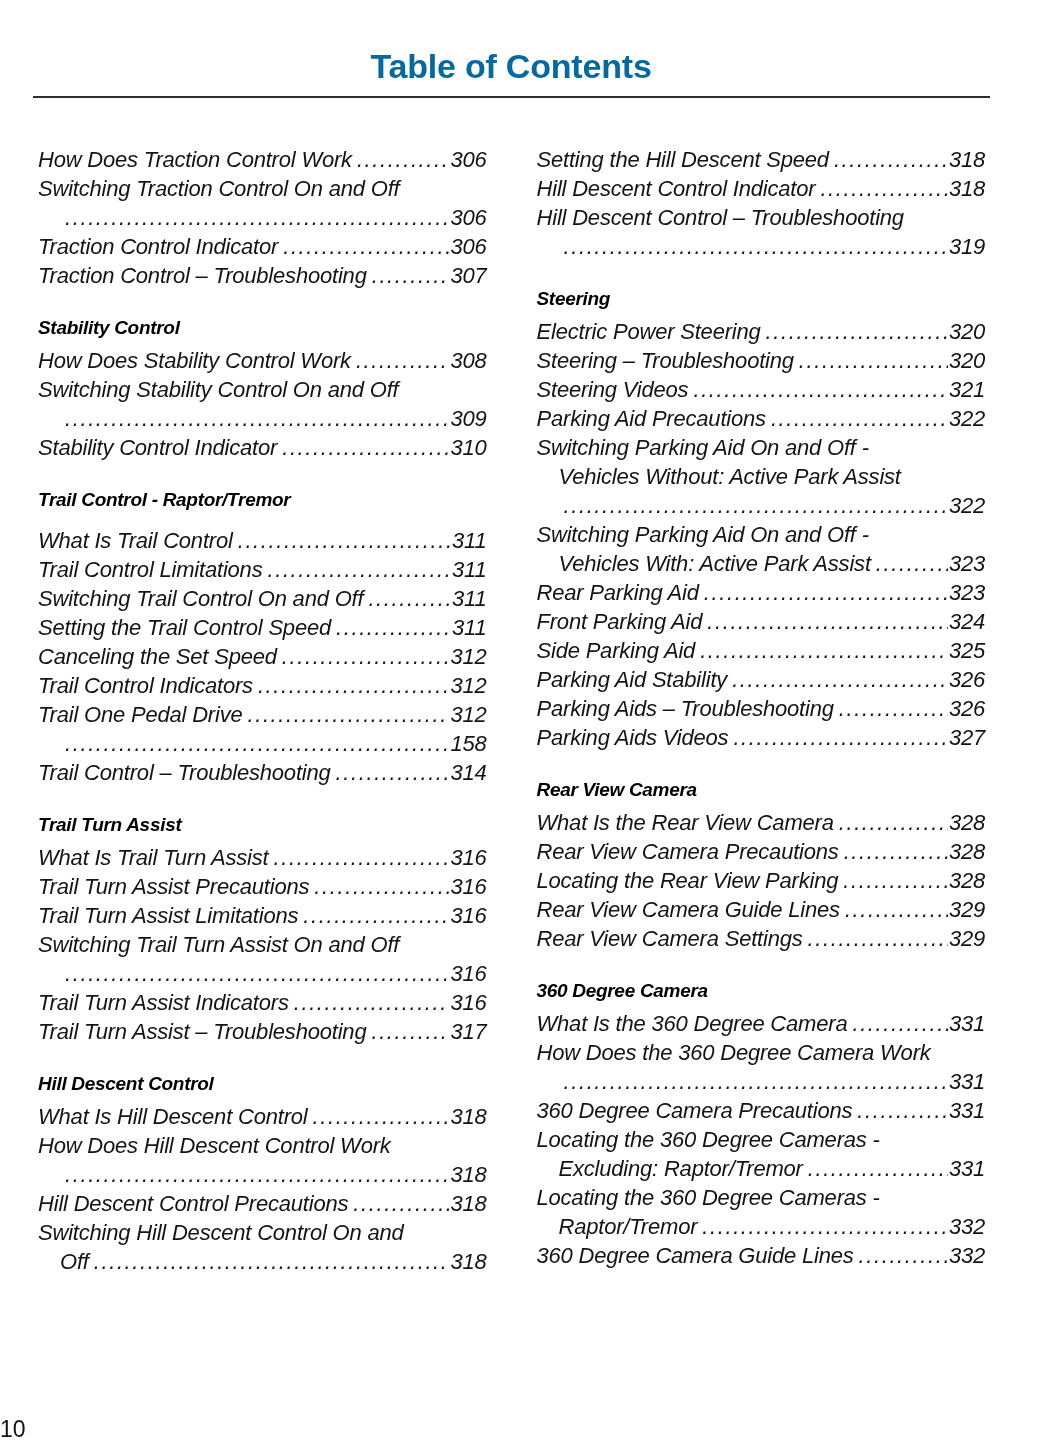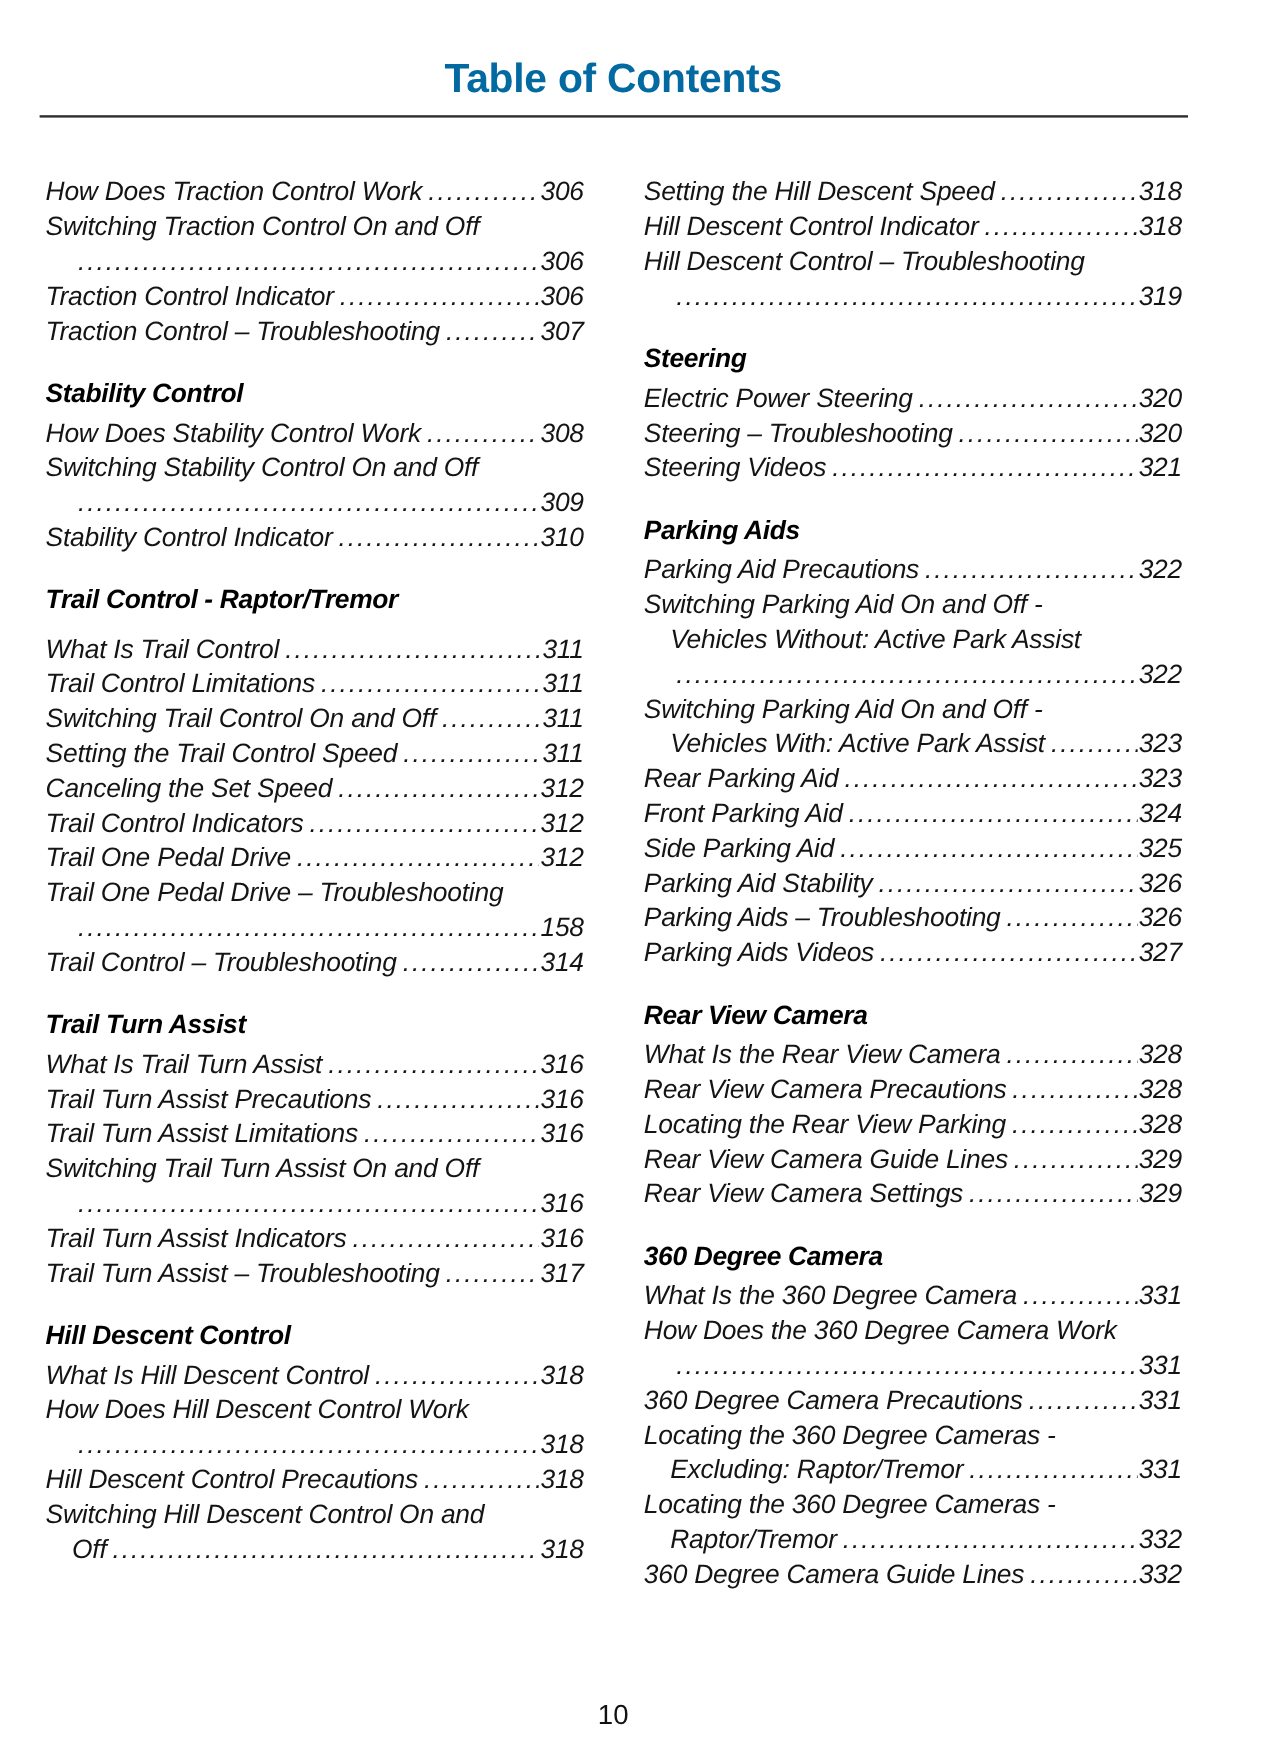--- a/index.html
+++ b/index.html
@@ -29,21 +29,21 @@
   }
 
   .columns {
     display: flex;
     margin: 47px 37px 0 38px;
     gap: 50px;
   }
   .col { flex: 1; min-width: 0; font-style: italic; }
 
   .section-heading {
-    font-size: 22px;
+    font-size: 19px;
     line-height: 33px;
     font-weight: bold;
     color: #000;
     margin: 21px 0 2px 0;
     letter-spacing: -0.3px;
     white-space: nowrap;
   }
   .section-heading.big-gap { margin-bottom: 10px; }
 
   .entry-line {
@@ -68,21 +68,20 @@
     font-size: 22px;
     color: #141414;
   }
   .page-ref { white-space: nowrap; flex-shrink: 0; }
 
   .footer-num {
     position: absolute;
     top: 1370px;
     left: 0;
     width: 100%;
-    text-align: center;
     font-size: 23px;
     color: #111;
   }
 </style>
 </head>
 <body>
 
 <div class="sheet">
   <h1 class="page-title">Table of Contents</h1>
   <hr class="header-rule">
@@ -162,23 +161,20 @@
           <div class="entry-line">
             <span class="entry-label">Trail Control Indicators</span>
             <span class="dot-leader"></span>
             <span class="page-ref">312</span>
           </div>
           <div class="entry-line">
             <span class="entry-label">Trail One Pedal Drive</span>
             <span class="dot-leader"></span>
             <span class="page-ref">312</span>
           </div>
-          <div class="entry-line">
-            <span class="entry-label">Trail One Pedal Drive – Troubleshooting</span>
-          </div>
           <div class="entry-line indent">
             <span class="dot-leader"></span>
             <span class="page-ref">158</span>
           </div>
           <div class="entry-line">
             <span class="entry-label">Trail Control – Troubleshooting</span>
             <span class="dot-leader"></span>
             <span class="page-ref">314</span>
           </div>
         </div>
@@ -278,21 +274,20 @@
             <span class="dot-leader"></span>
             <span class="page-ref">320</span>
           </div>
           <div class="entry-line">
             <span class="entry-label">Steering Videos</span>
             <span class="dot-leader"></span>
             <span class="page-ref">321</span>
           </div>
         </div>
         <div>
-          <h2 class="section-heading">Parking Aids</h2>
           <div class="entry-line">
             <span class="entry-label">Parking Aid Precautions</span>
             <span class="dot-leader"></span>
             <span class="page-ref">322</span>
           </div>
           <div class="entry-line">
             <span class="entry-label">Switching Parking Aid On and Off -</span>
           </div>
           <div class="entry-line indent">
             <span class="entry-label">Vehicles Without: Active Park Assist</span>

